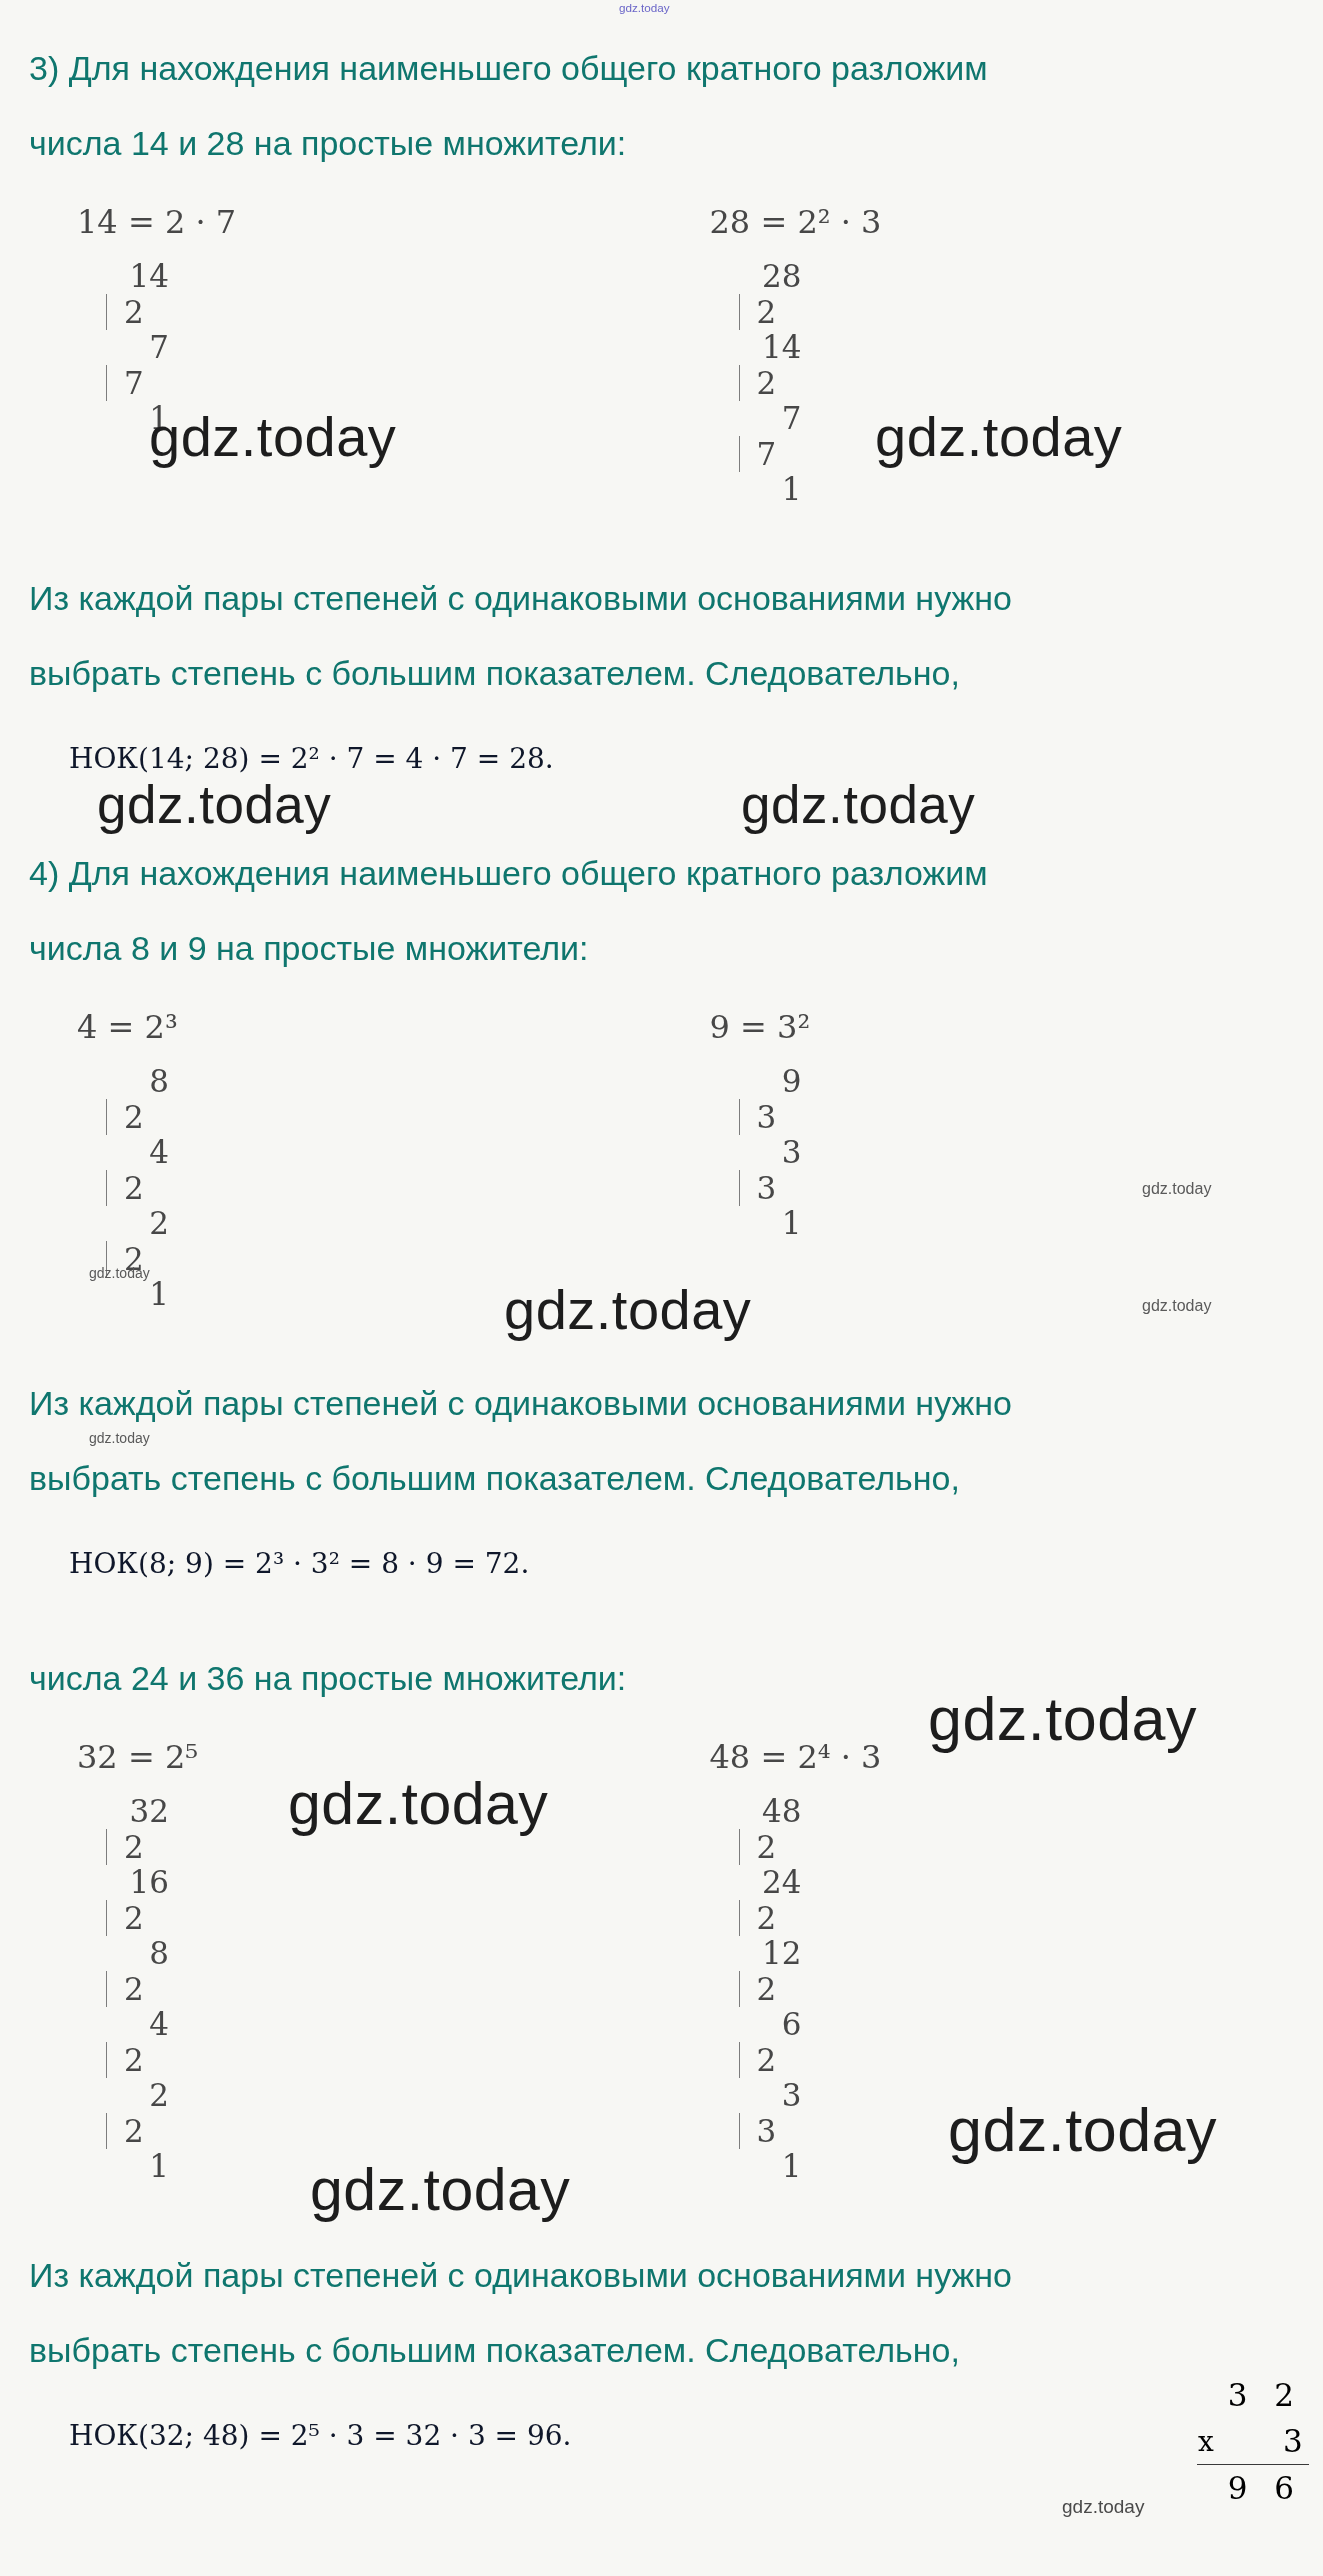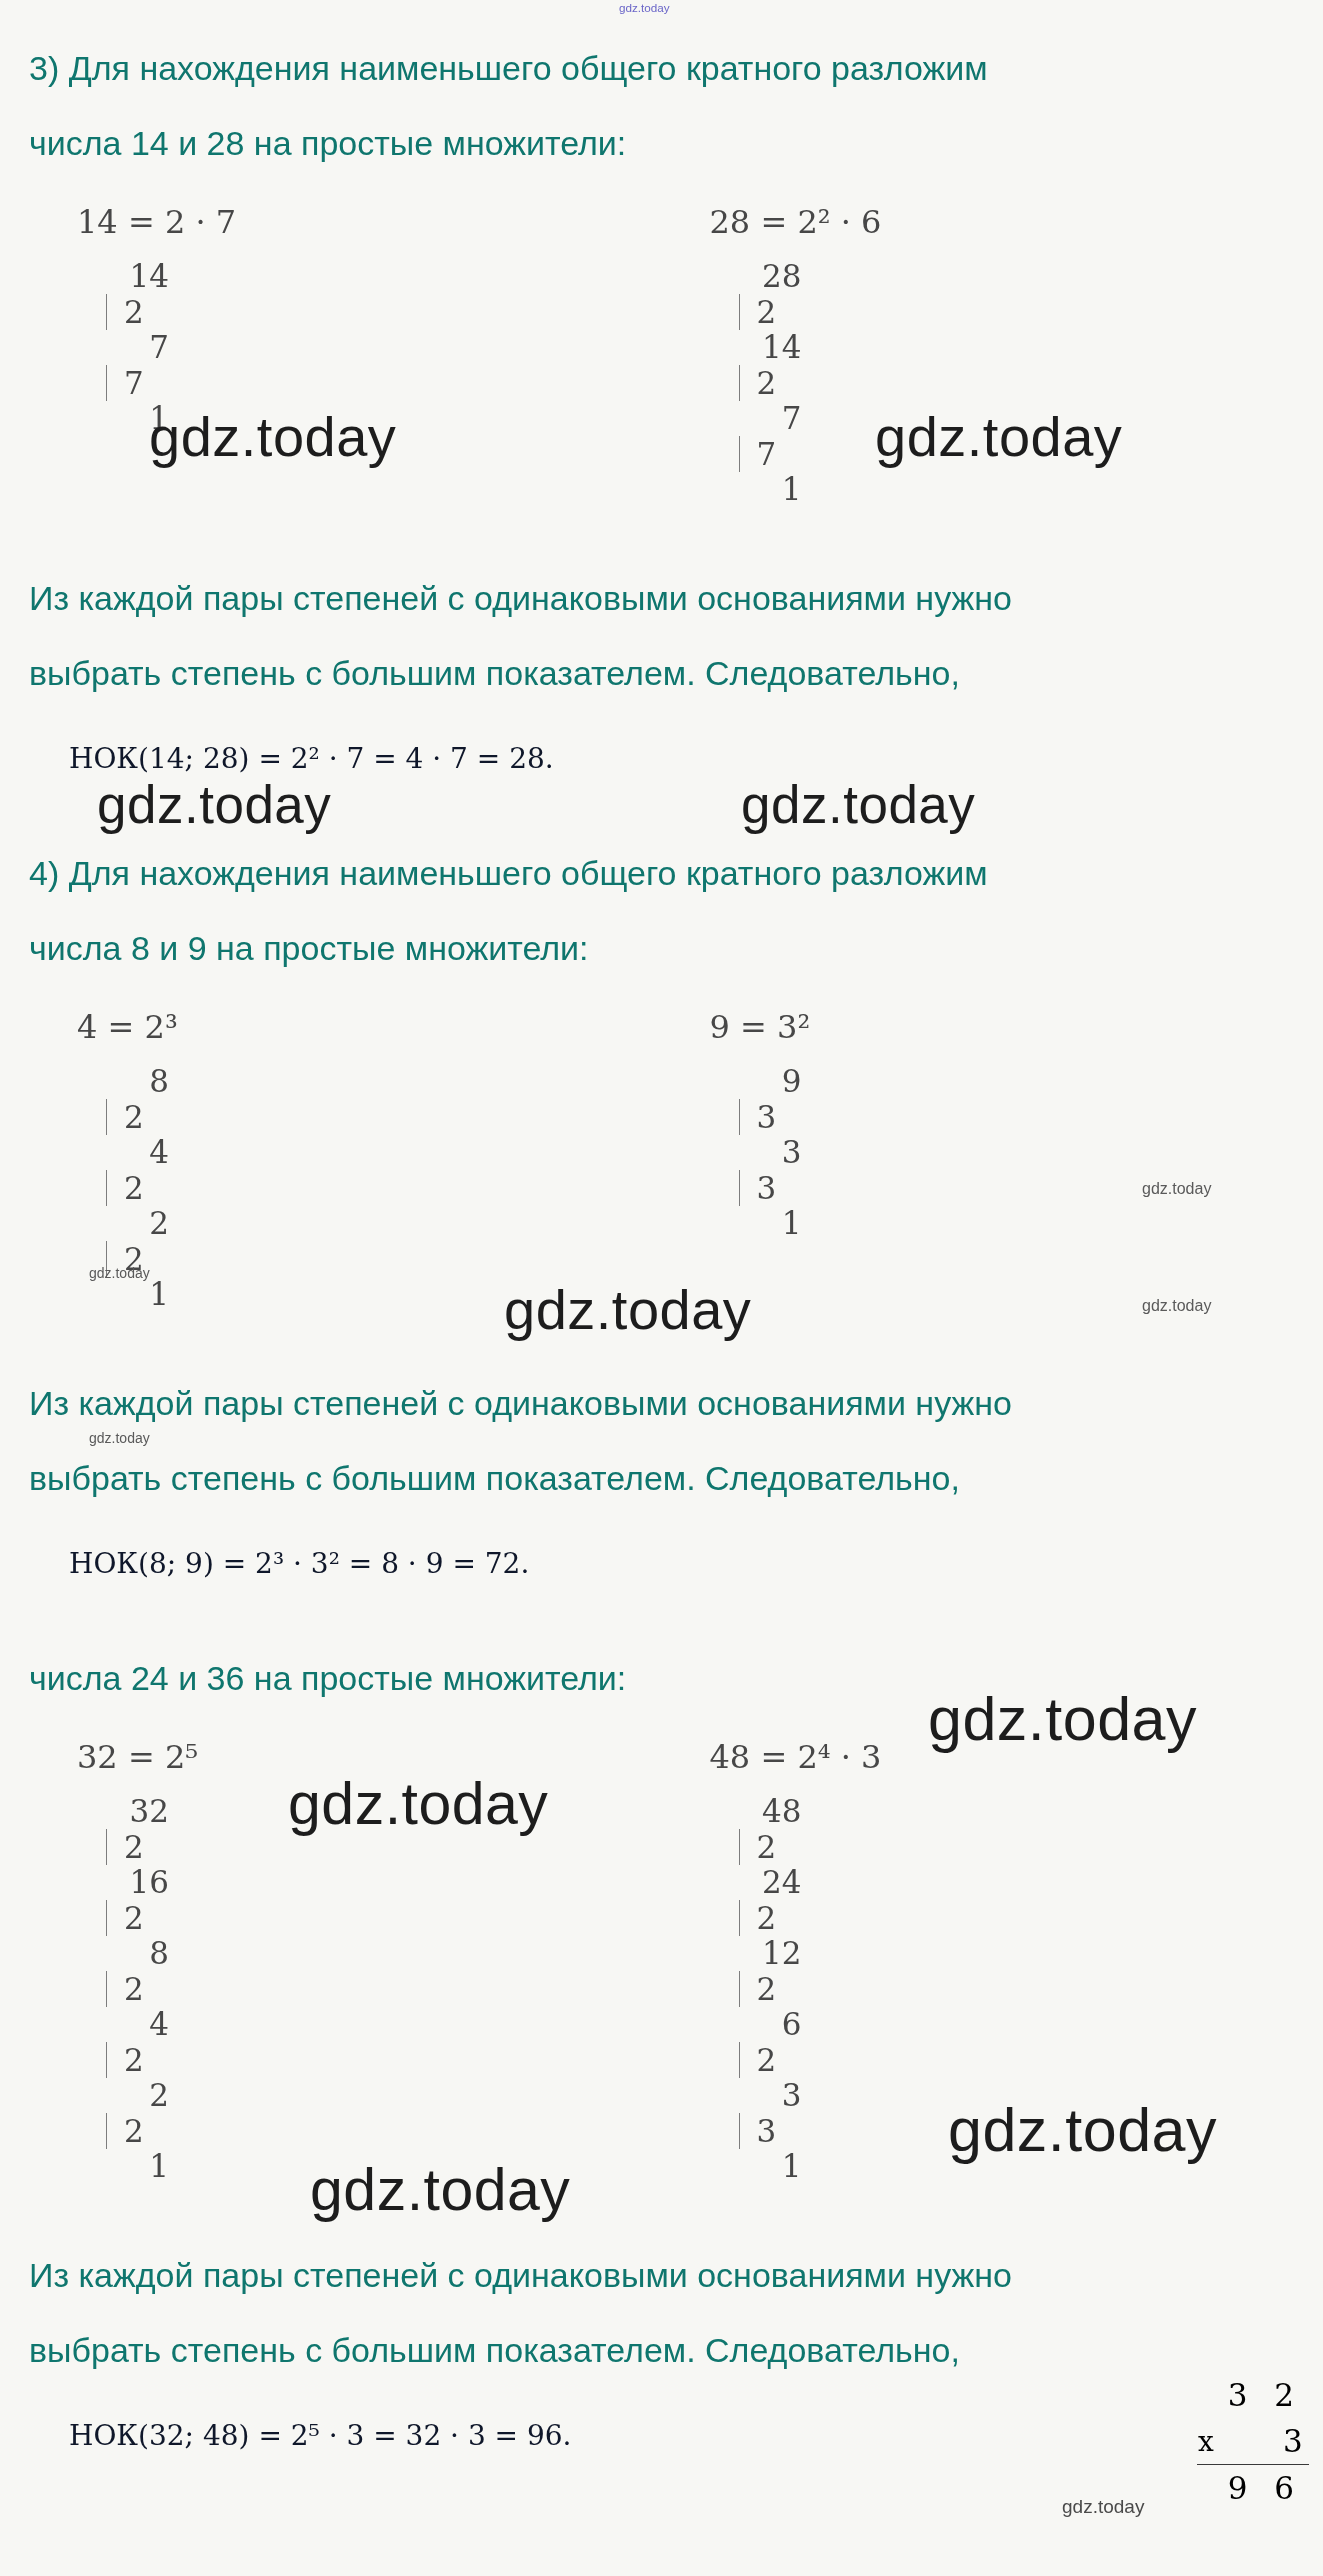--- a/index.html
+++ b/index.html
@@ -116,21 +116,21 @@
             <span class="ft-l">1</span>
             <span class="ft-r"></span>
           </div>
           <div class="ft-row ft-ext">
             <span class="ft-l"></span>
               <span class="ft-r"></span>
           </div>
         </div>
       </div>
       <div class="math-col">
-        <div class="equation">28 = 2² · 6</div>
+        <div class="equation">28 = 2² · 3</div>
         <div class="factor-table">
           <div class="ft-row">
             <span class="ft-l">28</span>
             <span class="ft-r">2</span>
           </div>
           <div class="ft-row">
             <span class="ft-l">14</span>
             <span class="ft-r">2</span>
           </div>
           <div class="ft-row">

